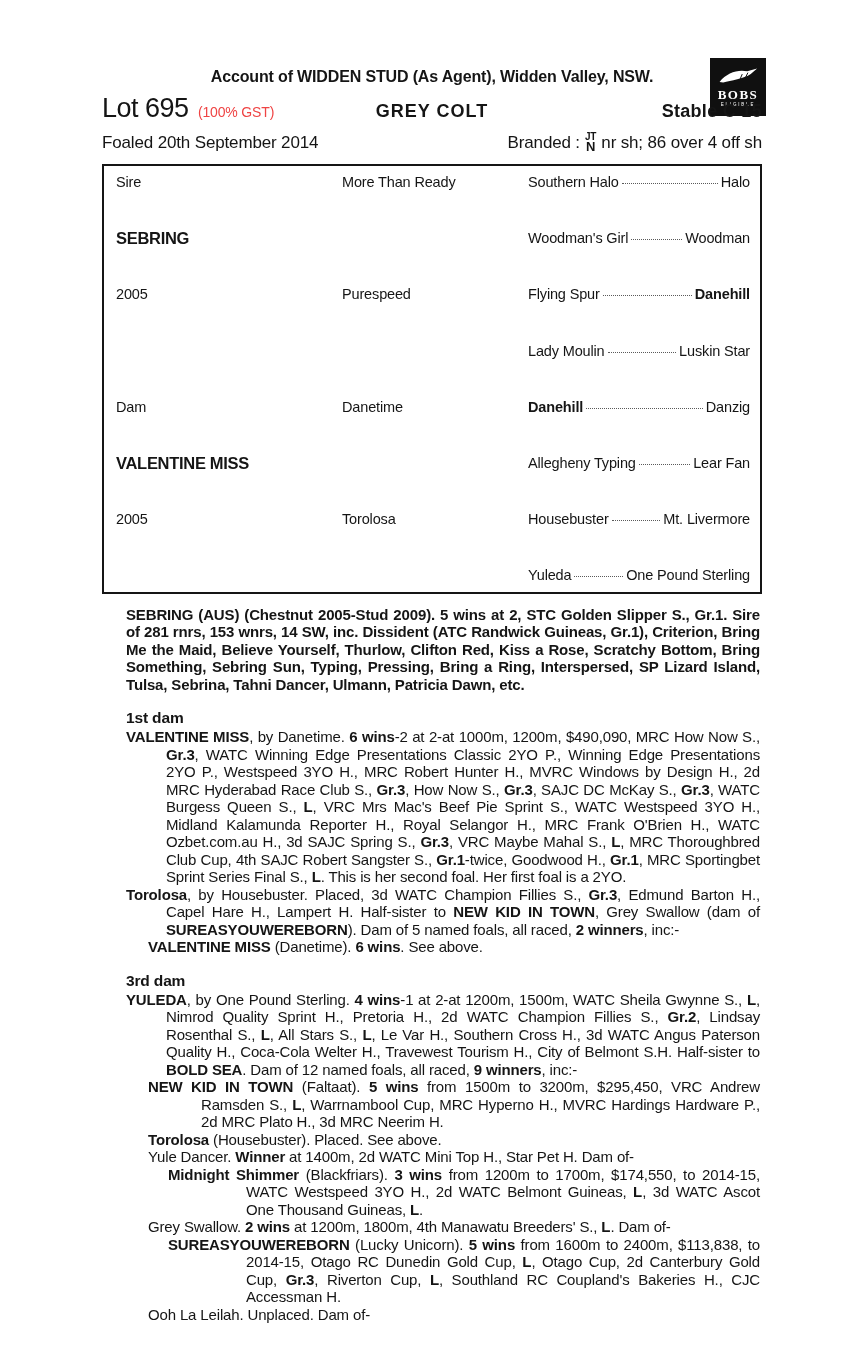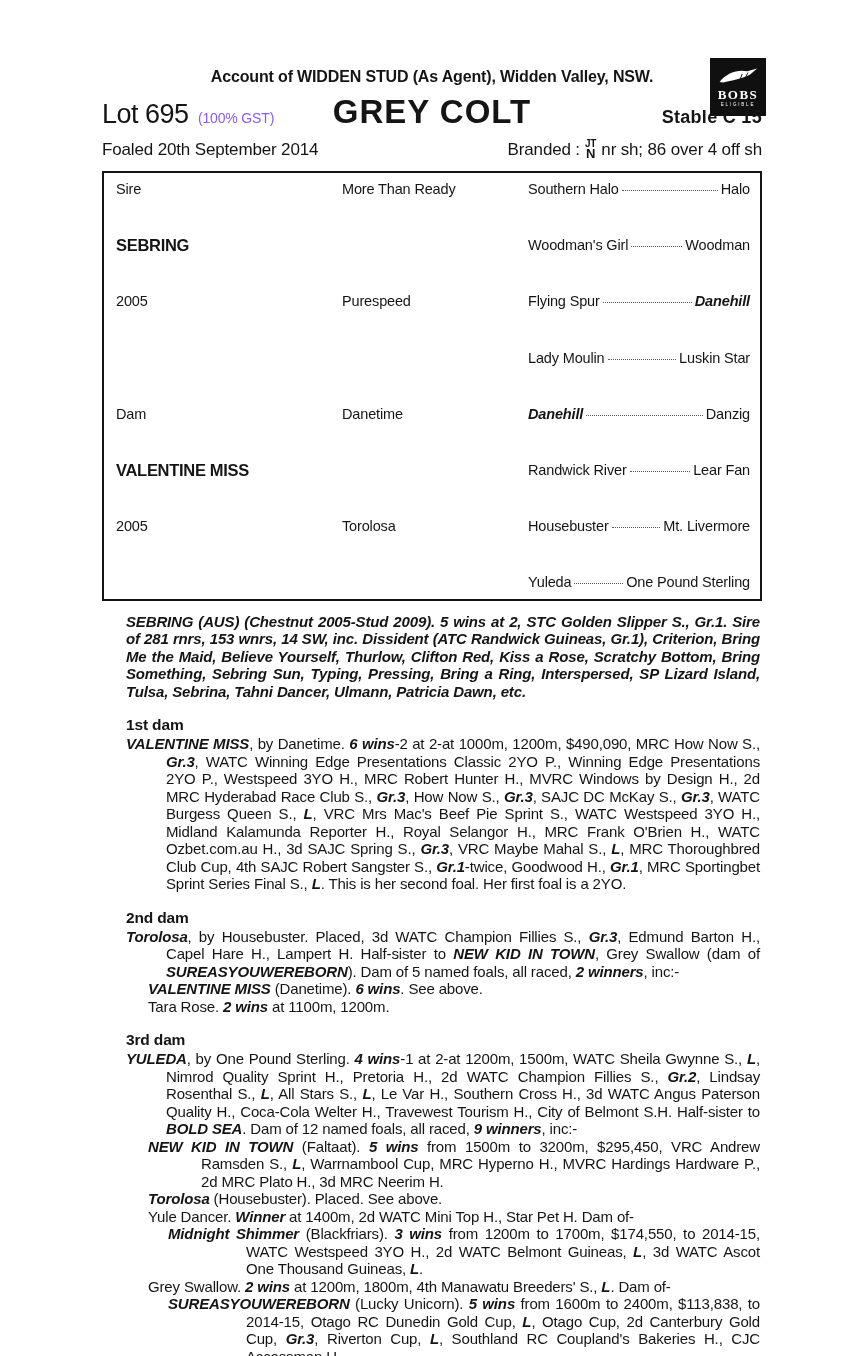--- a/index.html
+++ b/index.html
@@ -11,22 +11,22 @@
   .bobs{position:absolute;left:710px;top:58px;width:56px;height:58px;background:#101010;
         display:flex;flex-direction:column;align-items:center;justify-content:center;gap:1px;}
   .bobs .btitle{color:#fff;font-family:"Liberation Serif","DejaVu Serif",serif;font-weight:bold;
         font-size:13px;letter-spacing:1.5px;line-height:12px;}
   .bobs .bsub{color:#fff;font-size:4.5px;letter-spacing:1.8px;line-height:6px;}
 
   
   .account{text-align:center;font-weight:bold;font-size:16px;line-height:18px;}
   .lot-row{display:grid;grid-template-columns:1fr auto 1fr;align-items:baseline;margin-top:7px;}
   .lot{font-size:27px;font-weight:400;letter-spacing:-0.5px;}
-  .gst{font-size:14px;margin-left:5px;color:#8b5cf6;}
-  .colt{font-size:33px;font-weight:800;text-align:left;letter-spacing:1px;}
+  .gst{font-size:14px;margin-left:5px;color:#ef4444;}
+  .colt{font-size:18px;font-weight:800;text-align:left;letter-spacing:1px;}
   .stable{font-size:18px;font-weight:bold;text-align:right;letter-spacing:0.3px;}
   .foaled-row{display:flex;justify-content:space-between;align-items:center;font-size:17px;margin-top:9px;}
   .brandwrap{display:inline-flex;align-items:center;}
   .brandmark{display:inline-flex;flex-direction:column;align-items:center;font-weight:bold;
         margin:0 5px;transform:translateY(-1px);}
   .brandmark .bt{font-size:10px;line-height:8px;}
   .brandmark .bb{font-size:13px;line-height:11px;}
 
   
   .ped{border:2px solid #151515;margin-top:11px;padding:7px 10px 7px 12px;display:grid;
@@ -37,21 +37,21 @@
   .lead{flex:1;border-bottom:1.6px dotted #5a5a5a;margin:0 3px;transform:translateY(-3px);min-width:12px;}
 
   
   .textcol{padding-left:24px;padding-right:2px;}
   .sire-para{font-weight:bold;text-align:justify;font-size:15px;line-height:17.5px;margin-top:12px;}
   .dam-head{font-weight:bold;font-size:15.5px;margin-top:16px;margin-bottom:1px;}
   .para{font-size:15px;line-height:17.5px;text-align:justify;}
   .ind0{padding-left:40px;text-indent:-40px;}
   .ind1{margin-left:22px;padding-left:53px;text-indent:-53px;}
   .ind2{margin-left:42px;padding-left:78px;text-indent:-78px;}
-  .b{font-weight:bold;font-style:italic;}
+  .b{font-weight:bold;}
 </style>
 </head>
 <body>
 
 <div class="page">
 
   <div class="bobs">
     <span>
       <svg viewBox="0 0 60 24" width="44" height="17" aria-hidden="true">
         <path d="M4 21 C14 8 30 3 43 6 L57 2 L48 10 C38 17 20 19 9 22 Z" fill="#ffffff"></path>
@@ -117,45 +117,43 @@
           <span>Lady Moulin</span>
           <span class="lead"></span>
           <span>Luskin Star</span>
         </div>
         <div class="g3row" style="grid-area: 5 / 3;">
           <span class="b">Danehill</span>
           <span class="lead"></span>
           <span>Danzig</span>
         </div>
         <div class="g3row" style="grid-area: 6 / 3;">
-          <span>Randwick River</span>
+          <span>Allegheny Typing</span>
           <span class="lead"></span>
           <span>Lear Fan</span>
         </div>
         <div class="g3row" style="grid-area: 7 / 3; text-align: center;">
           <span>Housebuster</span>
           <span class="lead"></span>
           <span>Mt. Livermore</span>
         </div>
         <div class="g3row" style="grid-area: 8 / 3;">
           <span>Yuleda</span>
           <span class="lead"></span>
           <span>One Pound Sterling</span>
         </div>
       </div>
 
     <div class="textcol">
       <div class="sire-para" id="sirePara"><span class="b">SEBRING (AUS) (Chestnut 2005-Stud 2009). 5 wins at 2, STC Golden Slipper S., Gr.1. Sire of 281 rnrs, 153 wnrs, 14 SW, inc. Dissident (ATC Randwick Guineas, Gr.1), Criterion, Bring Me the Maid, Believe Yourself, Thurlow, Clifton Red, Kiss a Rose, Scratchy Bottom, Bring Something, Sebring Sun, Typing, Pressing, Bring a Ring, Interspersed, SP Lizard Island, Tulsa, Sebrina, Tahni Dancer, Ulmann, Patricia Dawn, etc.</span></div>
       <div id="damSections">
           <div class="dam-head">1st dam</div>
           <div class="para ind0"><span class="b">VALENTINE MISS</span><span>, by Danetime. </span><span class="b">6 wins</span><span>-2 at 2-at 1000m, 1200m, $490,090, MRC How Now S., </span><span class="b">Gr.3</span><span>, WATC Winning Edge Presentations Classic 2YO P., Winning Edge Presentations 2YO P., Westspeed 3YO H., MRC Robert Hunter H., MVRC Windows by Design H., 2d MRC Hyderabad Race Club S., </span><span class="b">Gr.3</span><span>, How Now S., </span><span class="b">Gr.3</span><span>, SAJC DC McKay S., </span><span class="b">Gr.3</span><span>, WATC Burgess Queen S., </span><span class="b">L</span><span>, VRC Mrs Mac's Beef Pie Sprint S., WATC Westspeed 3YO H., Midland Kalamunda Reporter H., Royal Selangor H., MRC Frank O'Brien H., WATC Ozbet.com.au H., 3d SAJC Spring S., </span><span class="b">Gr.3</span><span>, VRC Maybe Mahal S., </span><span class="b">L</span><span>, MRC Thoroughbred Club Cup, 4th SAJC Robert Sangster S., </span><span class="b">Gr.1</span><span>-twice, Goodwood H., </span><span class="b">Gr.1</span><span>, MRC Sportingbet Sprint Series Final S., </span><span class="b">L</span><span>. This is her second foal. Her first foal is a 2YO.</span></div>
-          <div class="dam-head">2nd dam</div>
           <div class="para ind0"><span class="b">Torolosa</span><span>, by Housebuster. Placed, 3d WATC Champion Fillies S., </span><span class="b">Gr.3</span><span>, Edmund Barton H., Capel Hare H., Lampert H. Half-sister to </span><span class="b">NEW KID IN TOWN</span><span>, Grey Swallow (dam of </span><span class="b">SUREASYOUWEREBORN</span><span>). Dam of 5 named foals, all raced, </span><span class="b">2 winners</span><span>, inc:-</span></div>
           <div class="para ind1"><span class="b">VALENTINE MISS</span><span> (Danetime). </span><span class="b">6 wins</span><span>. See above.</span></div>
-          <div class="para ind1"><span>Tara Rose. </span><span class="b">2 wins</span><span> at 1100m, 1200m.</span></div>
           <div class="dam-head">3rd dam</div>
           <div class="para ind0"><span class="b">YULEDA</span><span>, by One Pound Sterling. </span><span class="b">4 wins</span><span>-1 at 2-at 1200m, 1500m, WATC Sheila Gwynne S., </span><span class="b">L</span><span>, Nimrod Quality Sprint H., Pretoria H., 2d WATC Champion Fillies S., </span><span class="b">Gr.2</span><span>, Lindsay Rosenthal S., </span><span class="b">L</span><span>, All Stars S., </span><span class="b">L</span><span>, Le Var H., Southern Cross H., 3d WATC Angus Paterson Quality H., Coca-Cola Welter H., Travewest Tourism H., City of Belmont S.H. Half-sister to </span><span class="b">BOLD SEA</span><span>. Dam of 12 named foals, all raced, </span><span class="b">9 winners</span><span>, inc:-</span></div>
           <div class="para ind1"><span class="b">NEW KID IN TOWN</span><span> (Faltaat). </span><span class="b">5 wins</span><span> from 1500m to 3200m, $295,450, VRC Andrew Ramsden S., </span><span class="b">L</span><span>, Warrnambool Cup, MRC Hyperno H., MVRC Hardings Hardware P., 2d MRC Plato H., 3d MRC Neerim H.</span></div>
           <div class="para ind1"><span class="b">Torolosa</span><span> (Housebuster). Placed. See above.</span></div>
           <div class="para ind1"><span>Yule Dancer. </span><span class="b">Winner</span><span> at 1400m, 2d WATC Mini Top H., Star Pet H. Dam of-</span></div>
           <div class="para ind2"><span class="b">Midnight Shimmer</span><span> (Blackfriars). </span><span class="b">3 wins</span><span> from 1200m to 1700m, $174,550, to 2014-15, WATC Westspeed 3YO H., 2d WATC Belmont Guineas, </span><span class="b">L</span><span>, 3d WATC Ascot One Thousand Guineas, </span><span class="b">L</span><span>.</span></div>
           <div class="para ind1"><span>Grey Swallow. </span><span class="b">2 wins</span><span> at 1200m, 1800m, 4th Manawatu Breeders' S., </span><span class="b">L</span><span>. Dam of-</span></div>
           <div class="para ind2"><span class="b">SUREASYOUWEREBORN</span><span> (Lucky Unicorn). </span><span class="b">5 wins</span><span> from 1600m to 2400m, $113,838, to 2014-15, Otago RC Dunedin Gold Cup, </span><span class="b">L</span><span>, Otago Cup, 2d Canterbury Gold Cup, </span><span class="b">Gr.3</span><span>, Riverton Cup, </span><span class="b">L</span><span>, Southland RC Coupland's Bakeries H., CJC Accessman H.</span></div>
           <div class="para ind1"><span>Ooh La Leilah. Unplaced. Dam of-</span></div>
         </div>

